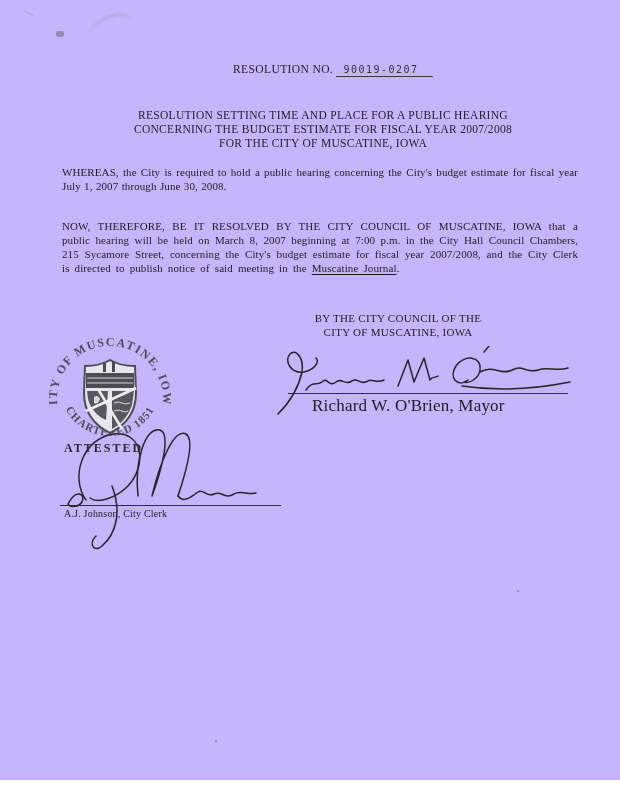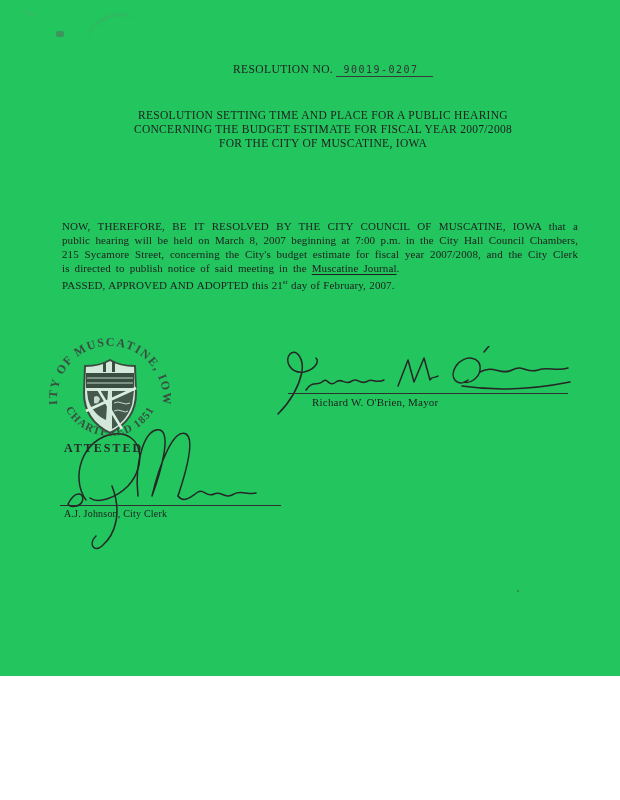--- a/index.html
+++ b/index.html
@@ -1,20 +1,20 @@
 <!DOCTYPE html>
 <html><head>
 <meta charset="utf-8">
 <style>
   * { margin:0; padding:0; box-sizing:border-box; }
   html,body { background:#ffffff; }
   .page {
     position:relative;
-    width:620px; height:676px;
-    background:#22c55e;
+    width:620px; height:780px;
+    background:#c4b5fd;
     font-family:"Liberation Serif", serif;
     color:#1e1e1e;
     overflow:hidden;
   }
   
   .smudge { position:absolute; pointer-events:none; }
   .smudge-1 { left:88px; top:16px; width:46px; height:28px;
     border-top:2px solid rgba(120,120,120,.28);
     border-radius:60% 40% 50% 50%; transform:rotate(-18deg); filter:blur(1px); }
   .smudge-2 { left:56px; top:31px; width:8px; height:6px;
@@ -52,21 +52,21 @@
 
   .council-block {
     position:absolute; left:308px; top:312px; width:180px;
     text-align:center; font-size:11px; line-height:13.5px; letter-spacing:.3px;
   }
 
   .sig-svg { position:absolute; }
   .mayor-sig { left:272px; top:346px; }
   .mayor-line { position:absolute; left:288px; top:393px; width:280px;
     border-top:1.2px solid #2e2e2e; }
-  .mayor-label { position:absolute; left:312px; top:396px; font-size:11px; letter-spacing:.2px; }
+  .mayor-label { position:absolute; left:312px; top:396px; font-size:17px; letter-spacing:.2px; }
 
   .seal-svg { position:absolute; left:46px; top:333px; opacity:.88; filter:blur(.2px); z-index:3; }
   .attested-label { position:absolute; left:64px; top:441px; font-size:12px;
     letter-spacing:2px; z-index:1; color:#2a2a2a;font-weight:bold; }
 
   .clerk-sig { left:52px; top:416px; z-index:2; }
   .clerk-line { position:absolute; left:60px; top:505px; width:221px;
     border-top:1.2px solid #2e2e2e; }
   .clerk-label { position:absolute; left:64px; top:508px; font-size:10px; letter-spacing:.2px; }
 
@@ -88,25 +88,29 @@
     <span>RESOLUTION NO.</span>
     <span class="res-num">90019-0207</span>
   </div>
 
   <div class="doc-heading">
     <div>RESOLUTION SETTING TIME AND PLACE FOR A PUBLIC HEARING</div>
     <div>CONCERNING THE BUDGET ESTIMATE FOR FISCAL YEAR 2007/2008</div>
     <div>FOR THE CITY OF MUSCATINE, IOWA</div>
   </div>
 
+  <p class="body-par p-whereas">WHEREAS, the City is required to hold a public hearing concerning the City's budget estimate for fiscal year July 1, 2007 through June 30, 2008.</p>
 
   <p class="body-par p-resolved"><span>NOW, THEREFORE, BE IT RESOLVED BY THE CITY COUNCIL OF MUSCATINE, IOWA that a public hearing will be held on March 8, 2007 beginning at 7:00 p.m. in the City Hall Council Chambers, 215 Sycamore Street, concerning the City's budget estimate for fiscal year 2007/2008, and the City Clerk is directed to publish notice of said meeting in the </span><span class="u-inline">Muscatine Journal</span><span>.</span></p>
 
-  <p class="body-par p-passed"><span>PASSED, APPROVED AND ADOPTED this 21</span><sup>st</sup><span> day of February, 2007.</span></p>
 
+  <div class="council-block">
+    <div>BY THE CITY COUNCIL OF THE</div>
+    <div>CITY OF MUSCATINE, IOWA</div>
+  </div>
 
   <svg class="sig-svg mayor-sig" width="300" height="72" viewBox="0 0 300 72">
     <path class="sig-stroke" d="M6,68 C16,58 26,44 30,26 C32,12 24,2 18,8 C12,14 18,28 32,26 C42,24 48,16 44,12"></path>
     <path class="sig-stroke" d="M34,44 C40,34 46,40 50,36 C56,30 56,42 64,36 C70,31 72,40 80,35 C86,31 88,40 96,35 C100,32 104,38 112,34"></path>
     <path class="sig-stroke" d="M126,40 L136,14 L142,36 L152,12 L158,34 C160,30 164,32 166,30"></path>
     <path class="sig-stroke" d="M196,34 C186,42 176,32 184,20 C192,8 210,10 208,24 C207,32 198,38 192,36"></path>
     <path class="sig-stroke" d="M212,6 L217,0"></path>
     <path class="sig-stroke" d="M208,26 C222,18 228,30 240,24 C252,18 254,28 266,24 C276,20 284,26 296,22"></path>
     <path class="sig-stroke" d="M190,40 C230,46 268,42 298,36"></path>
   </svg>

